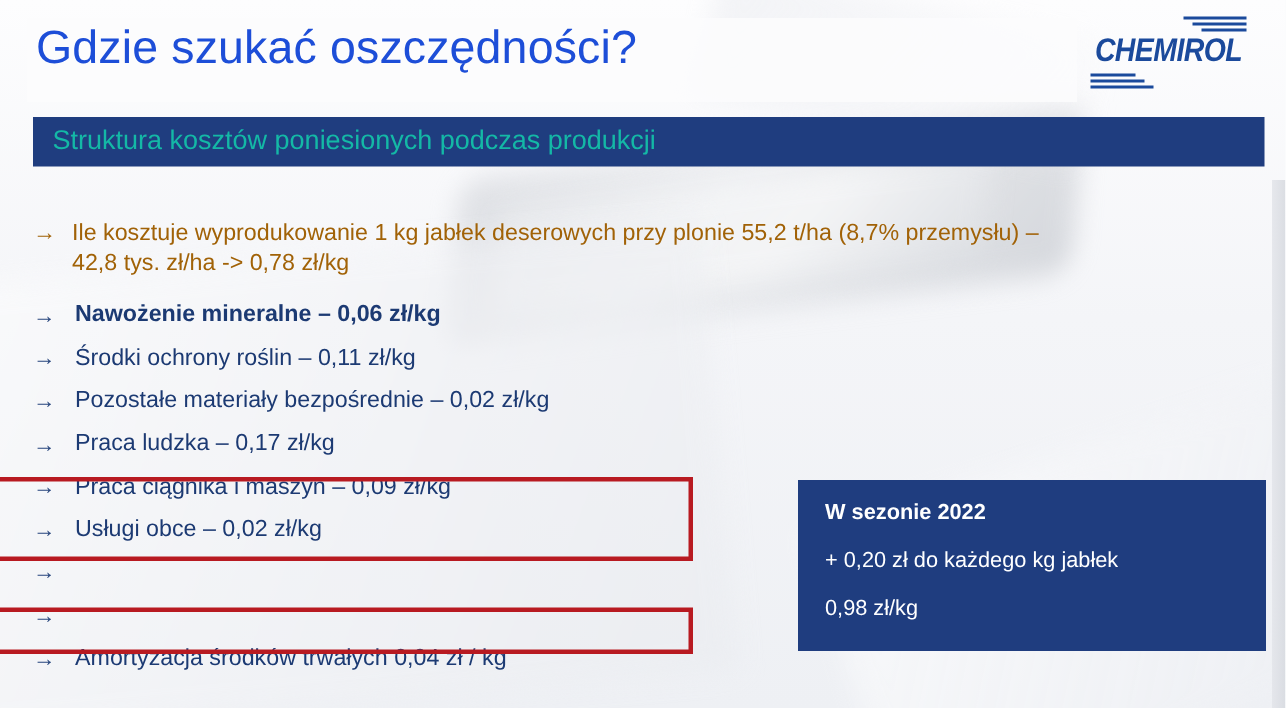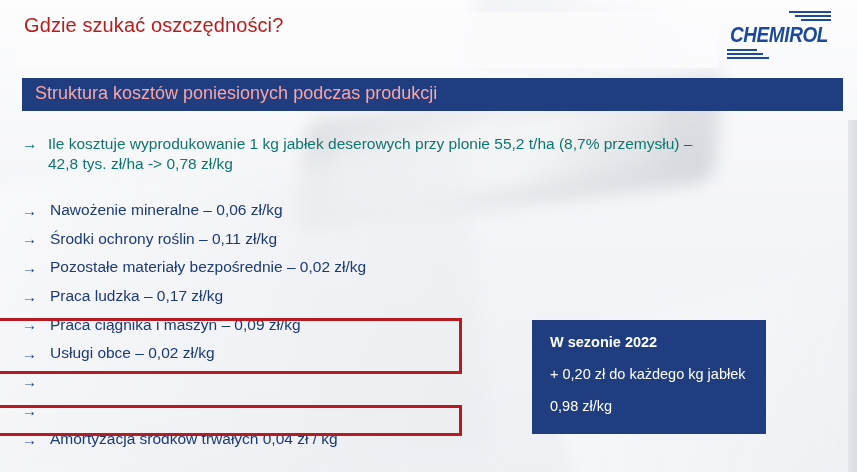--- a/index.html
+++ b/index.html
@@ -87,22 +87,22 @@
     left: 18px;
     top: 12px;
     width: 700px;
     height: 56px;
     background: rgba(252,252,253,0.86);
   }
   .title-text {
     position: absolute;
     left: 24px;
     top: 14px;
-    font-size: 20px;
-    color: #b91c1c;
+    font-size: 31px;
+    color: #1d4ed8;
     letter-spacing: 0.1px;
     white-space: nowrap;
   }
 
   
   .logo {
     position: absolute;
     right: 24px;
     top: 8px;
     width: 108px;
@@ -148,39 +148,39 @@
     top: 78px;
     width: 821px;
     height: 33px;
     background: #1f3d7f;
     box-sizing: border-box;
   }
   .subtitle-text {
     position: absolute;
     left: 13px;
     top: 5px;
-    color: #fca5a5;
+    color: #14b8a6;
     font-size: 18px;
     white-space: nowrap;
   }
 
   
   .content {
     position: absolute;
     left: 0;
     top: 128px;
     width: 857px;
     height: 344px;
   }
   .lead {
     position: absolute;
     left: 22px;
-    top: 6px;
+    top: 18px;
     width: 800px;
-    color: #0f766e;
+    color: #a16207;
     font-size: 15.5px;
     line-height: 20px;
   }
   .lead .arrow { display:inline-block; width: 26px; }
   .lead .lead-line2 { display: block; margin-left: 26px; }
 
   .items {
     position: absolute;
     left: 22px;
     top: 68px;
@@ -195,38 +195,38 @@
     display: flex;
     align-items: center;
   }
   .item .arrow {
     display: inline-block;
     width: 28px;
     flex: 0 0 28px;
     font-size: 15px;
     color: #27457d;
   }
-  .item.bold .label { font-weight: normal; text-align: center; }
+  .item.bold .label { font-weight: bold; text-align: center; }
 
   
   .hl {
     position: absolute;
     border: 3px solid #b81a21;
     box-sizing: border-box;
     background: transparent;
   }
   .hl-1 { left: -6px; top: 190px; width: 468px; height: 56px; }
   .hl-2 { left: -6px; top: 277px; width: 468px; height: 31px; }
 
   
   .callout {
     position: absolute;
     left: 532px;
     top: 192px;
-    width: 234px;
+    width: 312px;
     height: 114px;
     background: #1f3d7f;
     box-sizing: border-box;
     padding: 14px 18px 0 18px;
   }
   .callout div {
     color: #ffffff;
     font-size: 14.5px;
     margin-bottom: 16px;
     white-space: nowrap;

